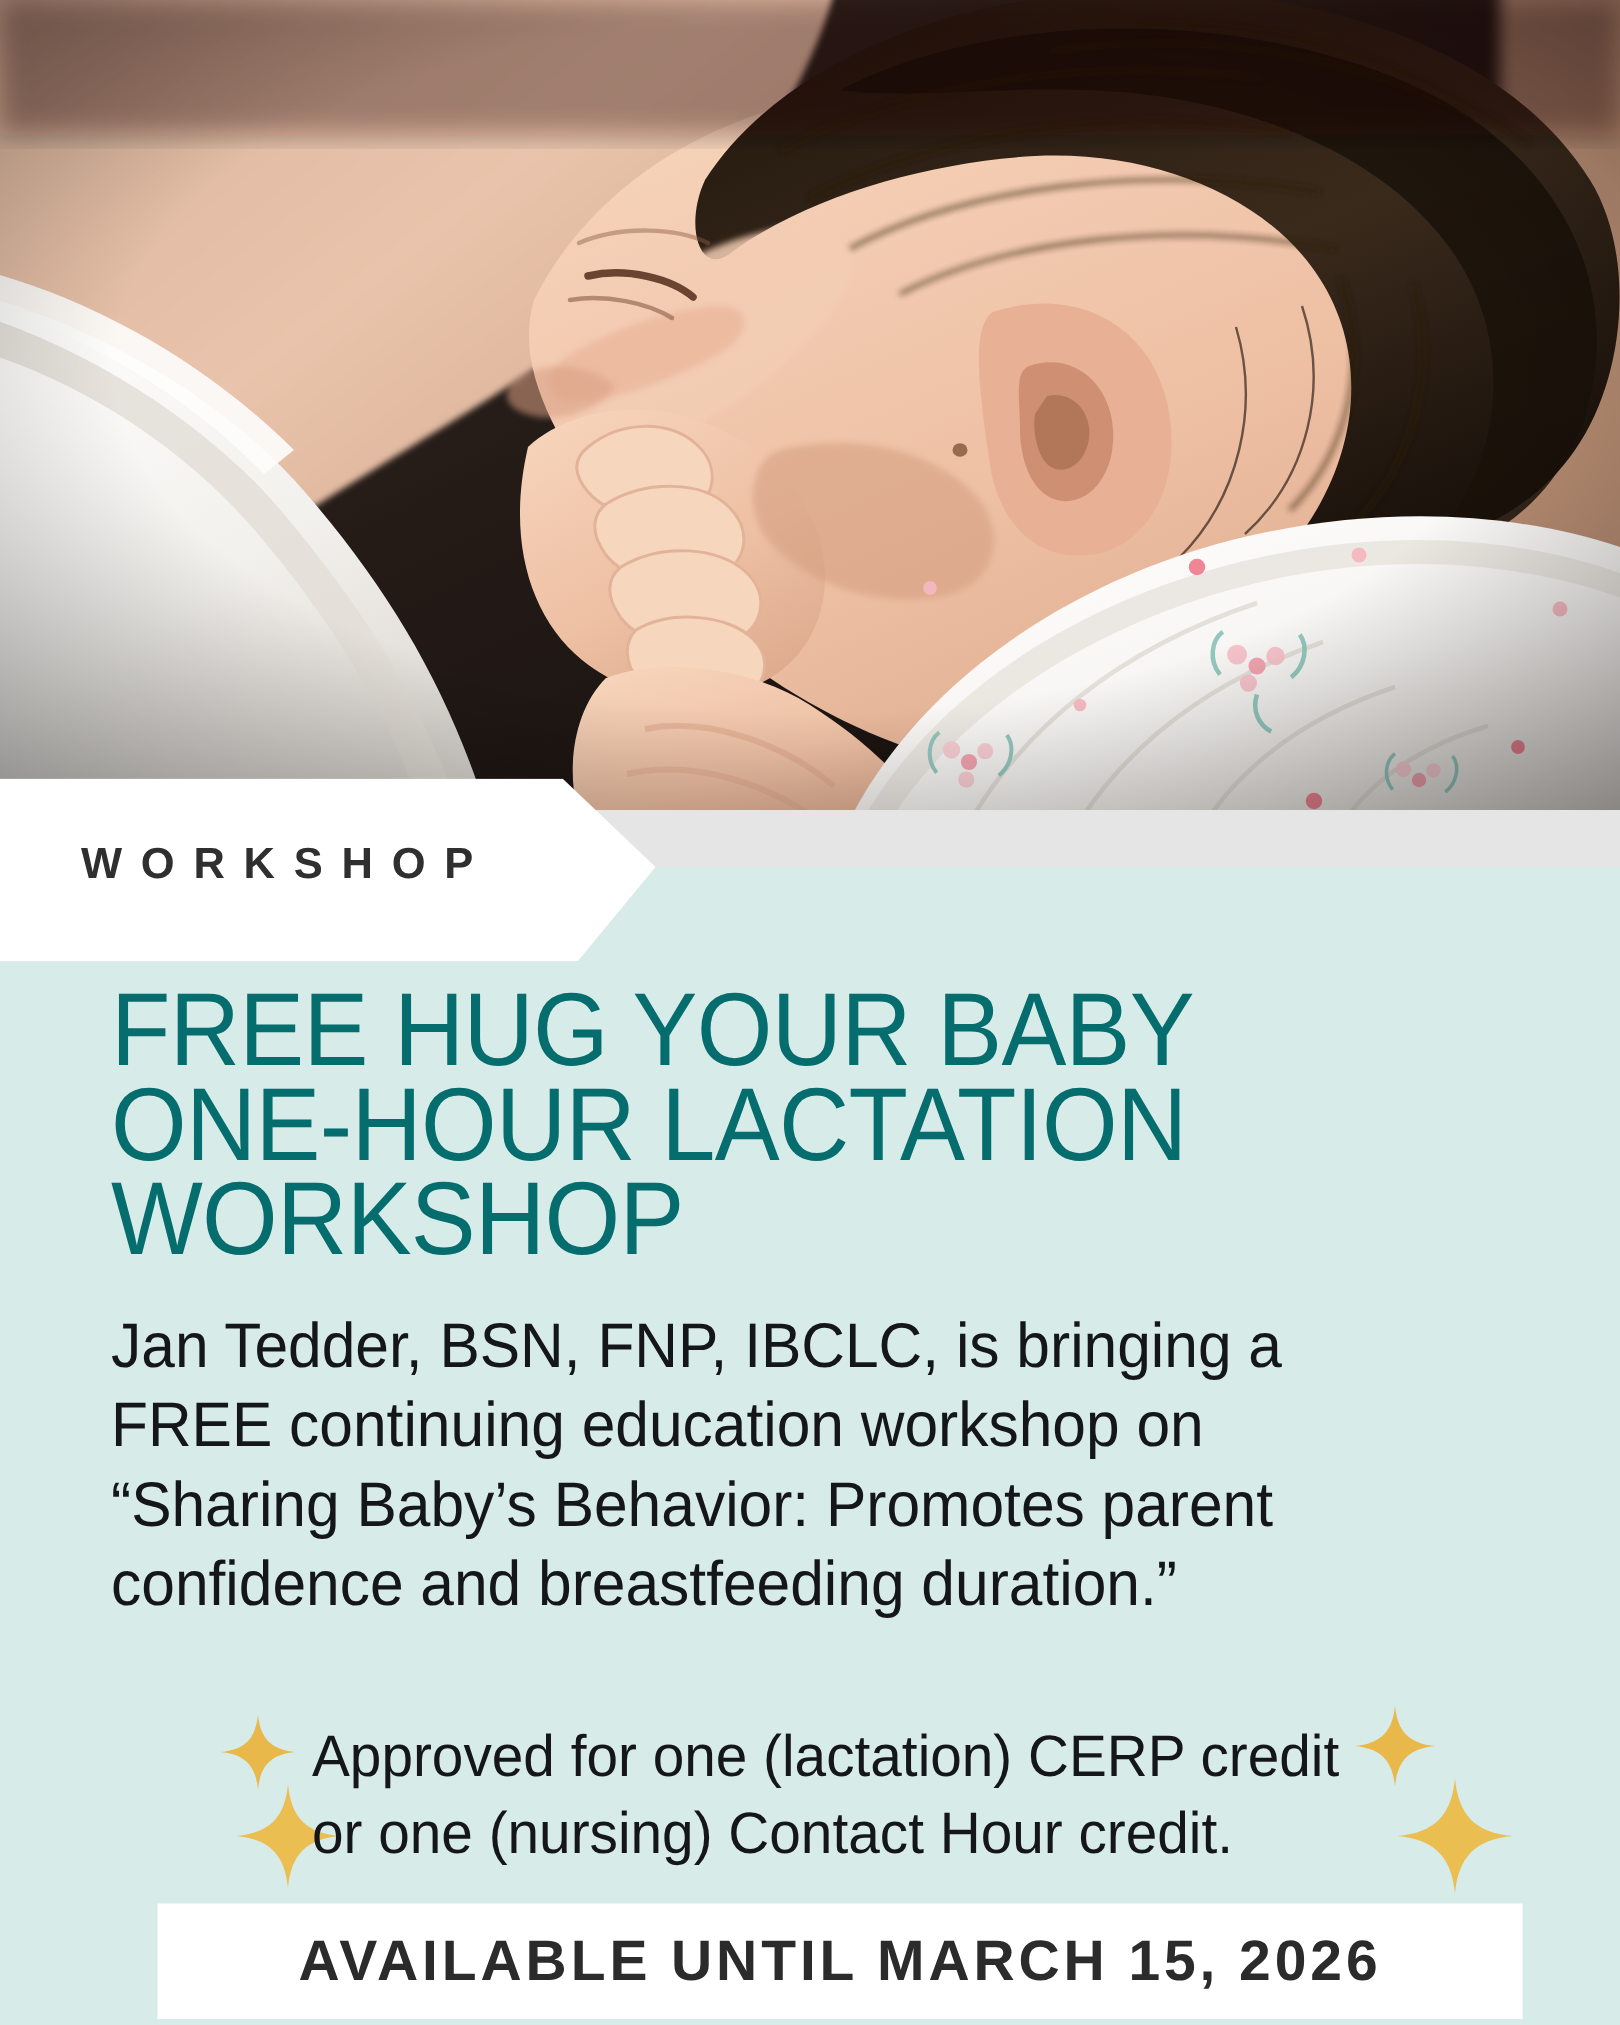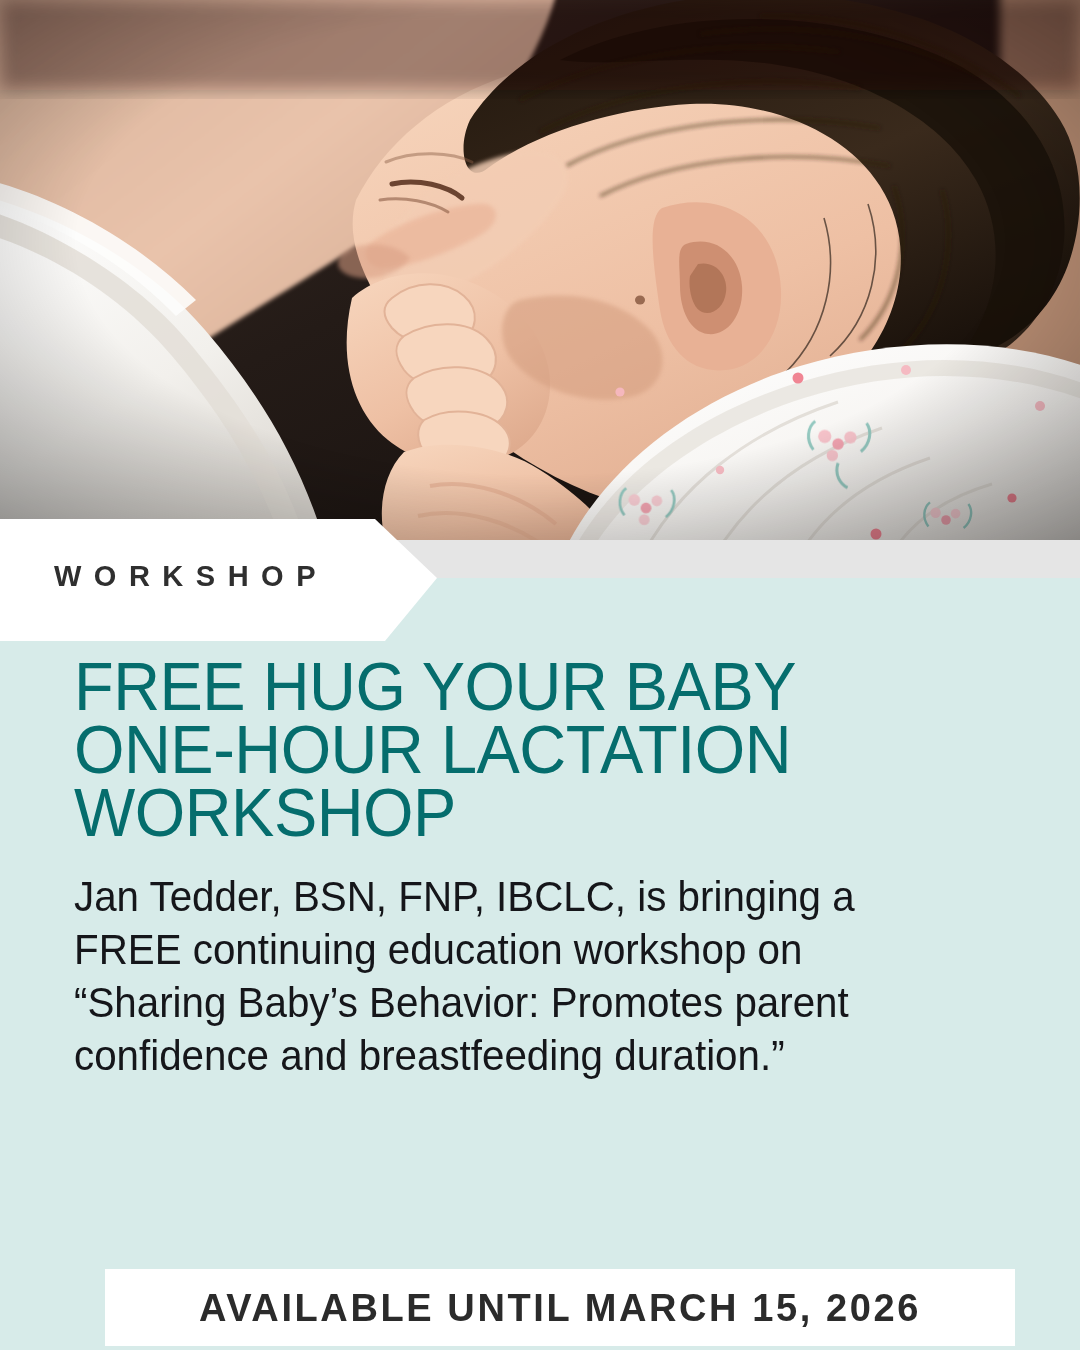--- a/index.html
+++ b/index.html
@@ -344,19 +344,42 @@
       <span class="hl-line">WORKSHOP</span>
     </div>
 
     <div class="blurb">
       <span class="bl-line">Jan Tedder, BSN, FNP, IBCLC, is bringing a</span>
       <span class="bl-line">FREE continuing education workshop on</span>
       <span class="bl-line">“Sharing Baby’s Behavior: Promotes parent</span>
       <span class="bl-line">confidence and breastfeeding duration.”</span>
     </div>
 
+    <div class="credit-block">
+
+      <svg class="sparkle sp-l1" viewBox="0 0 100 100">
+        <path d="M50,2 C53,33 67,47 98,50 C67,53 53,67 50,98 C47,67 33,53 2,50 C33,47 47,33 50,2 Z" fill="#e8b94a"></path>
+      </svg>
+
+      <svg class="sparkle sp-l2" viewBox="0 0 100 100">
+        <path d="M50,2 C53,33 67,47 98,50 C67,53 53,67 50,98 C47,67 33,53 2,50 C33,47 47,33 50,2 Z" fill="#ebbe52"></path>
+      </svg>
+
+      <svg class="sparkle sp-r1" viewBox="0 0 100 100">
+        <path d="M50,2 C53,33 67,47 98,50 C67,53 53,67 50,98 C47,67 33,53 2,50 C33,47 47,33 50,2 Z" fill="#e8b94a"></path>
+      </svg>
+
+      <svg class="sparkle sp-r2" viewBox="0 0 100 100">
+        <path d="M50,2 C53,33 67,47 98,50 C67,53 53,67 50,98 C47,67 33,53 2,50 C33,47 47,33 50,2 Z" fill="#ebbe52"></path>
+      </svg>
+
+      <div class="credit-text">
+        <span class="cr-line">Approved for one (lactation) CERP credit</span>
+        <span class="cr-line">or one (nursing) Contact Hour credit.</span>
+      </div>
+    </div>
 
     <div class="date-banner">
       <div class="date-text">AVAILABLE UNTIL MARCH 15, 2026</div>
     </div>
 
   </div>
 </div>
 
 </body></html>

